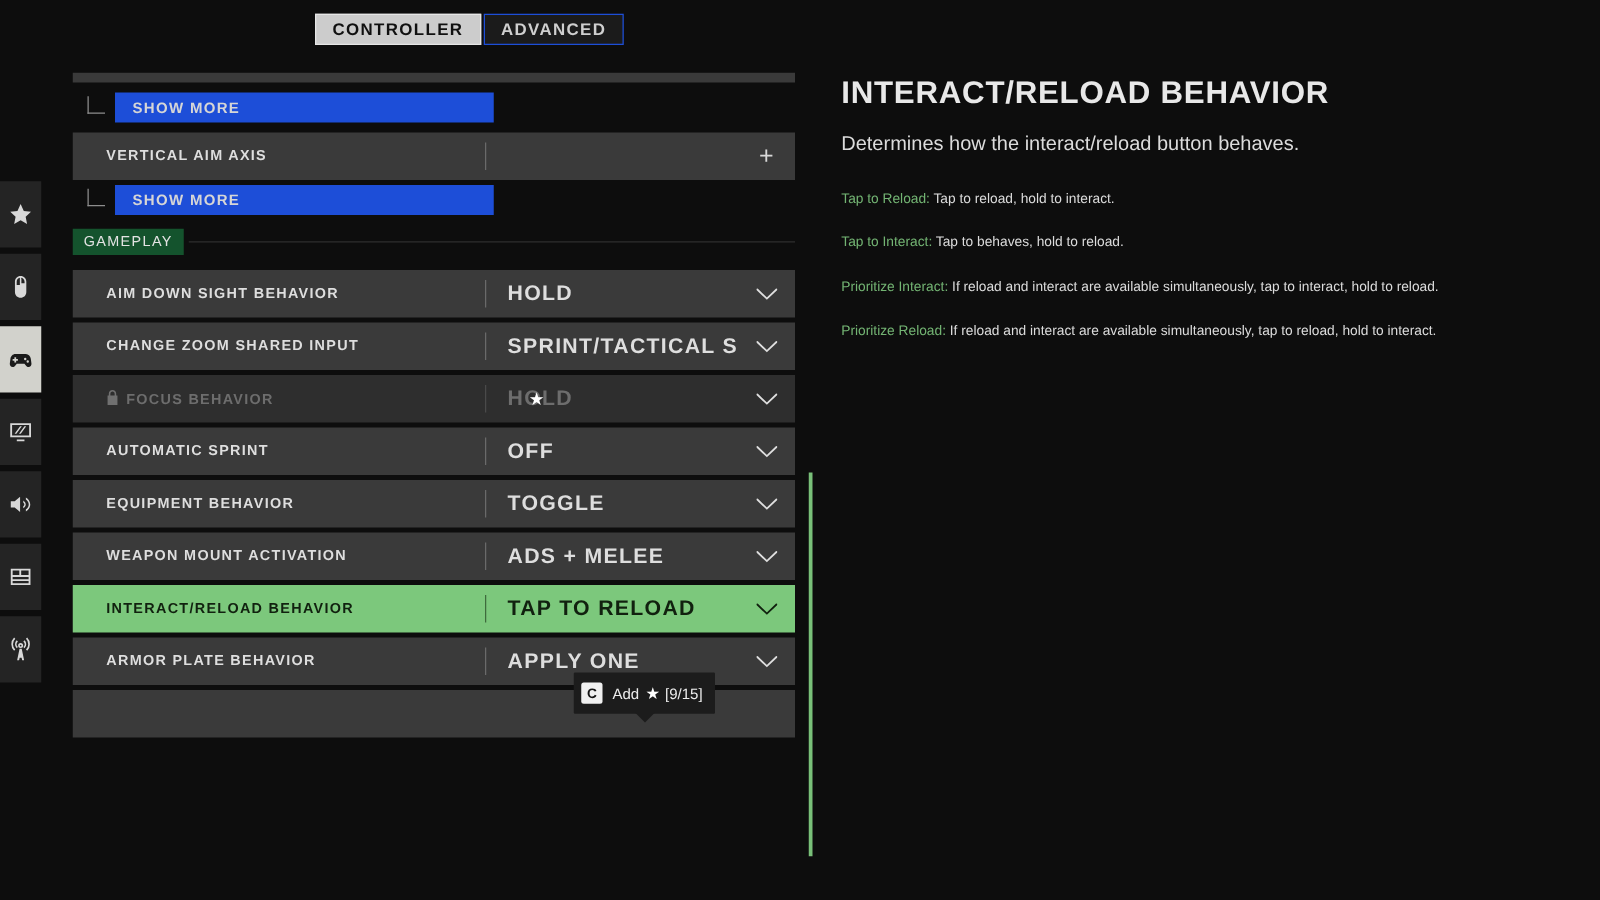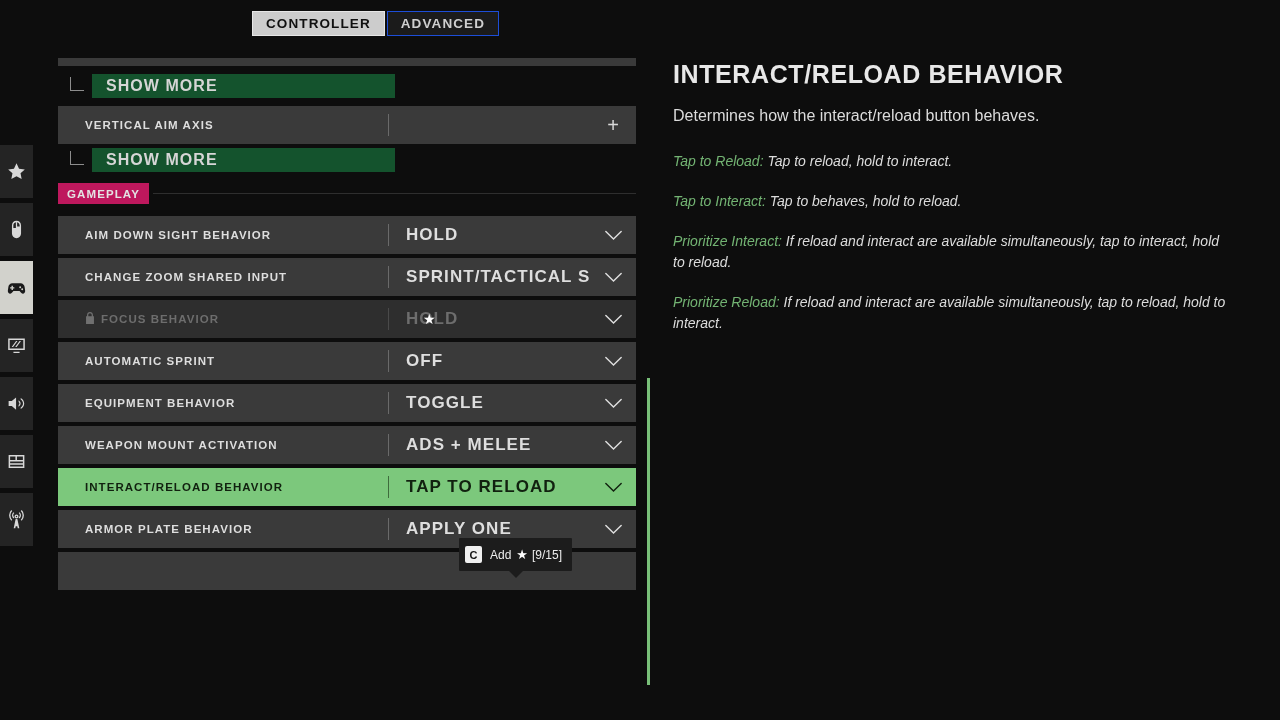--- a/index.html
+++ b/index.html
@@ -90,33 +90,33 @@
     padding-left: 12px;
   }
   .subrow .elbow {
     width: 14px; height: 14px;
     border-left: 1.5px solid #8d8d8d;
     border-bottom: 1.5px solid #8d8d8d;
     margin-right: 8px; margin-bottom: 5px;
   }
   .subrow .sub-pill {
     flex: 1; height: 24px; max-width: 303px;
-    background: #14532d;
+    background: #1d4ed8;
     display: flex; align-items: center; padding-left: 14px;
-    font-size: 16px; font-weight: bold; letter-spacing: 1.05px; color: #d6d6d6;
+    font-size: 12px; font-weight: bold; letter-spacing: 1.05px; color: #d6d6d6;
   }
 
   
   .section {
     height: 26px; margin-bottom: 10px;
     display: flex; align-items: center;
   }
   .section .chip {
-    background: #be185d; color: #e3e3e3;
-    font-size: 11.5px; font-weight: bold; letter-spacing: 1.1px;
+    background: #14532d; color: #e3e3e3;
+    font-size: 11.5px; font-weight: normal; letter-spacing: 1.1px;
     padding: 5px 9px 4px 9px;
   }
   .section .rule { flex: 1; height: 1px; background: #2e2e2e; margin-left: 4px; }
 
   .plus { font-size: 20px; color: #d8d8d8; line-height: 1; font-weight: 300; }
 
   
   #scrollbar {
     position: absolute; left: 647px; top: 378px;
     width: 3px; height: 307px;
@@ -127,21 +127,21 @@
   #detail {
     position: absolute; left: 673px; top: 60px; width: 560px;
   }
   #detail h1 {
     font-size: 25px; font-weight: bold; letter-spacing: 0.6px;
     color: #e8e8e8; margin-bottom: 16px;
   }
   #detail .desc {
     font-size: 16px; color: #dcdcdc; margin-bottom: 24px; line-height: 1.35;
   }
-  .opt { font-size: 14px; color: #dcdcdc; line-height: 1.5; margin-bottom: 19px; font-style: italic; }
+  .opt { font-size: 11px; color: #dcdcdc; line-height: 1.5; margin-bottom: 19px; }
   .opt .name { color: #73b473; }
 
   
   #tooltip {
     position: absolute; left: 459px; top: 538px;
     height: 33px; background: #1c1c1c;
     display: flex; align-items: center; padding: 0 10px 0 6px;
     border-radius: 1px;
   }
   #tooltip .key {

